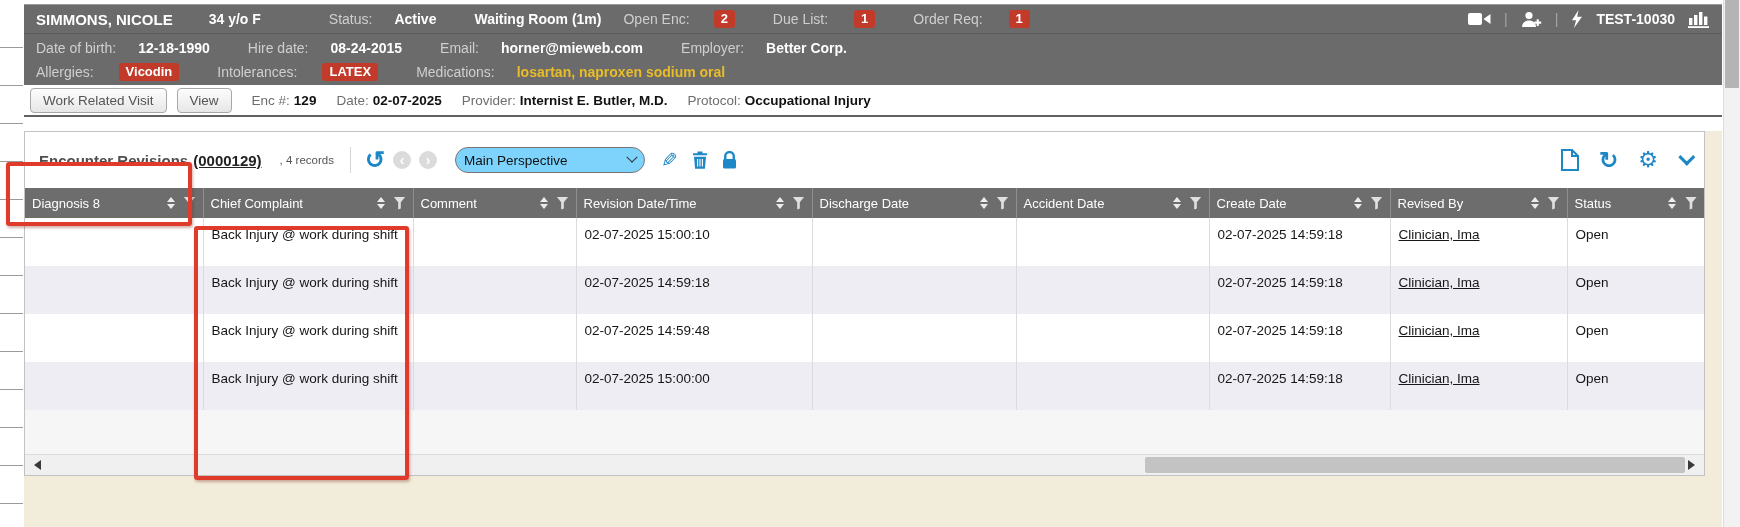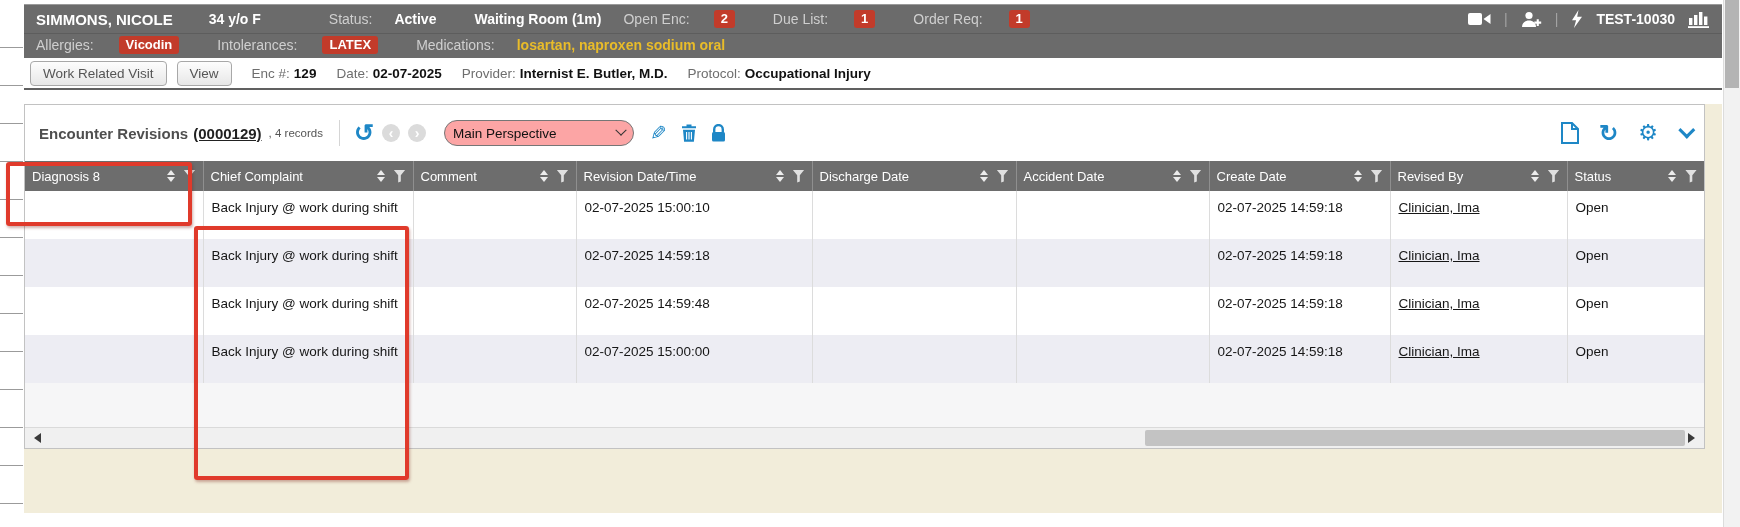--- a/index.html
+++ b/index.html
@@ -49,28 +49,28 @@
   .main { position:relative; height:409px; background:#f2edda; }
   .links-row { text-align:right; padding:16px 22px 0 0; font-size:13.5px; font-weight:700; color:#1c1c1c; }
   .links-row a { color:#1c1c1c; text-decoration:underline; margin:0 4px; cursor:pointer; }
   .links-row .bar { font-weight:700; }
 
   
   .panel { margin-top:14px; width:1681px; background:#fff; border:1px solid #c2c2c2; }
   .toolbar { height:56px; display:flex; align-items:center; padding:0 14px; }
   .ttl { font-size:15px; font-weight:700; color:#4f4f4f; }
   .ttl-id { font-size:15px; font-weight:700; color:#222; text-decoration:underline; margin-left:5px; }
-  .ttl-recs { font-size:11.5px; color:#555; margin-left:7px; }
+  .ttl-recs { font-size:11.5px; color:#555; margin-left:18px; }
   .vsep { width:1px; height:26px; background:#d5d5d5; margin:0 14px 0 16px; }
   .undo-ic { color:#1e87c6; font-size:24px; font-weight:700; line-height:20px; }
   .nav-circle { width:18px; height:18px; border-radius:50%; background:#dbdbdb; color:#fff;
                 display:inline-flex; align-items:center; justify-content:center;
                 font-size:14px; font-weight:700; margin-left:8px; line-height:1; }
   .select-box { margin-left:18px; width:190px; height:26px; border:1px solid #767676; border-radius:13px;
-                background:#fca5a5; display:flex; align-items:center; padding:0 8px; font-size:13.5px; color:#111; cursor:pointer; }
+                background:#7dd3fc; display:flex; align-items:center; padding:0 8px; font-size:13.5px; color:#111; cursor:pointer; }
   .select-chev { margin-left:auto; width:8px; height:8px; border-right:1.8px solid #333; border-bottom:1.8px solid #333;
                  transform:rotate(45deg) translate(-2px,-2px); }
   .pencil-ic { color:#1e87c6; font-size:20px; margin-left:16px; transform:scaleX(-1); display:inline-block; }
   .tb-ic { margin-left:14px; display:inline-flex; align-items:center; }
   .tb-right { margin-left:auto; display:flex; align-items:center; gap:20px; }
   .sync-ic { color:#1e87c6; font-size:23px; font-weight:700; line-height:20px; }
   .gear-ic { color:#1e87c6; font-size:22px; line-height:20px; }
   .chev-down { width:12px; height:12px; border-right:3.5px solid #1e87c6; border-bottom:3.5px solid #1e87c6;
                transform:rotate(45deg) translateY(-4px); }
 
@@ -156,20 +156,30 @@
               <rect x="1" y="8" width="3.4" height="7" fill="#fff"></rect>
               <rect x="6" y="5" width="3.4" height="10" fill="#fff"></rect>
               <rect x="11" y="2" width="3.4" height="13" fill="#fff"></rect>
               <rect x="16" y="6.5" width="3.4" height="8.5" fill="#fff"></rect>
               <rect x="0" y="16.2" width="21" height="1.8" fill="#fff"></rect>
             </svg>
         </span>
       </span>
     </div>
 
+    <div class="pb-row pb-row2">
+      <span class="pb-lbl">Date of birth:</span>
+      <span class="pb-val pb-gap-s">12-18-1990</span>
+      <span class="pb-lbl pb-gap">Hire date:</span>
+      <span class="pb-val pb-gap-s">08-24-2015</span>
+      <span class="pb-lbl pb-gap">Email:</span>
+      <span class="pb-val pb-gap-s">horner@mieweb.com</span>
+      <span class="pb-lbl pb-gap">Employer:</span>
+      <span class="pb-val pb-gap-s">Better Corp.</span>
+    </div>
 
     <div class="pb-row pb-row3">
       <span class="pb-lbl">Allergies:</span>
       <span class="badge" style="margin-left:9px">Vicodin</span>
       <span class="pb-lbl pb-gap">Intolerances:</span>
       <span class="badge" style="margin-left:9px">LATEX</span>
       <span class="pb-lbl pb-gap">Medications:</span>
       <span class="gold pb-gap-s">losartan, naproxen sodium oral</span>
     </div>
   </div>

